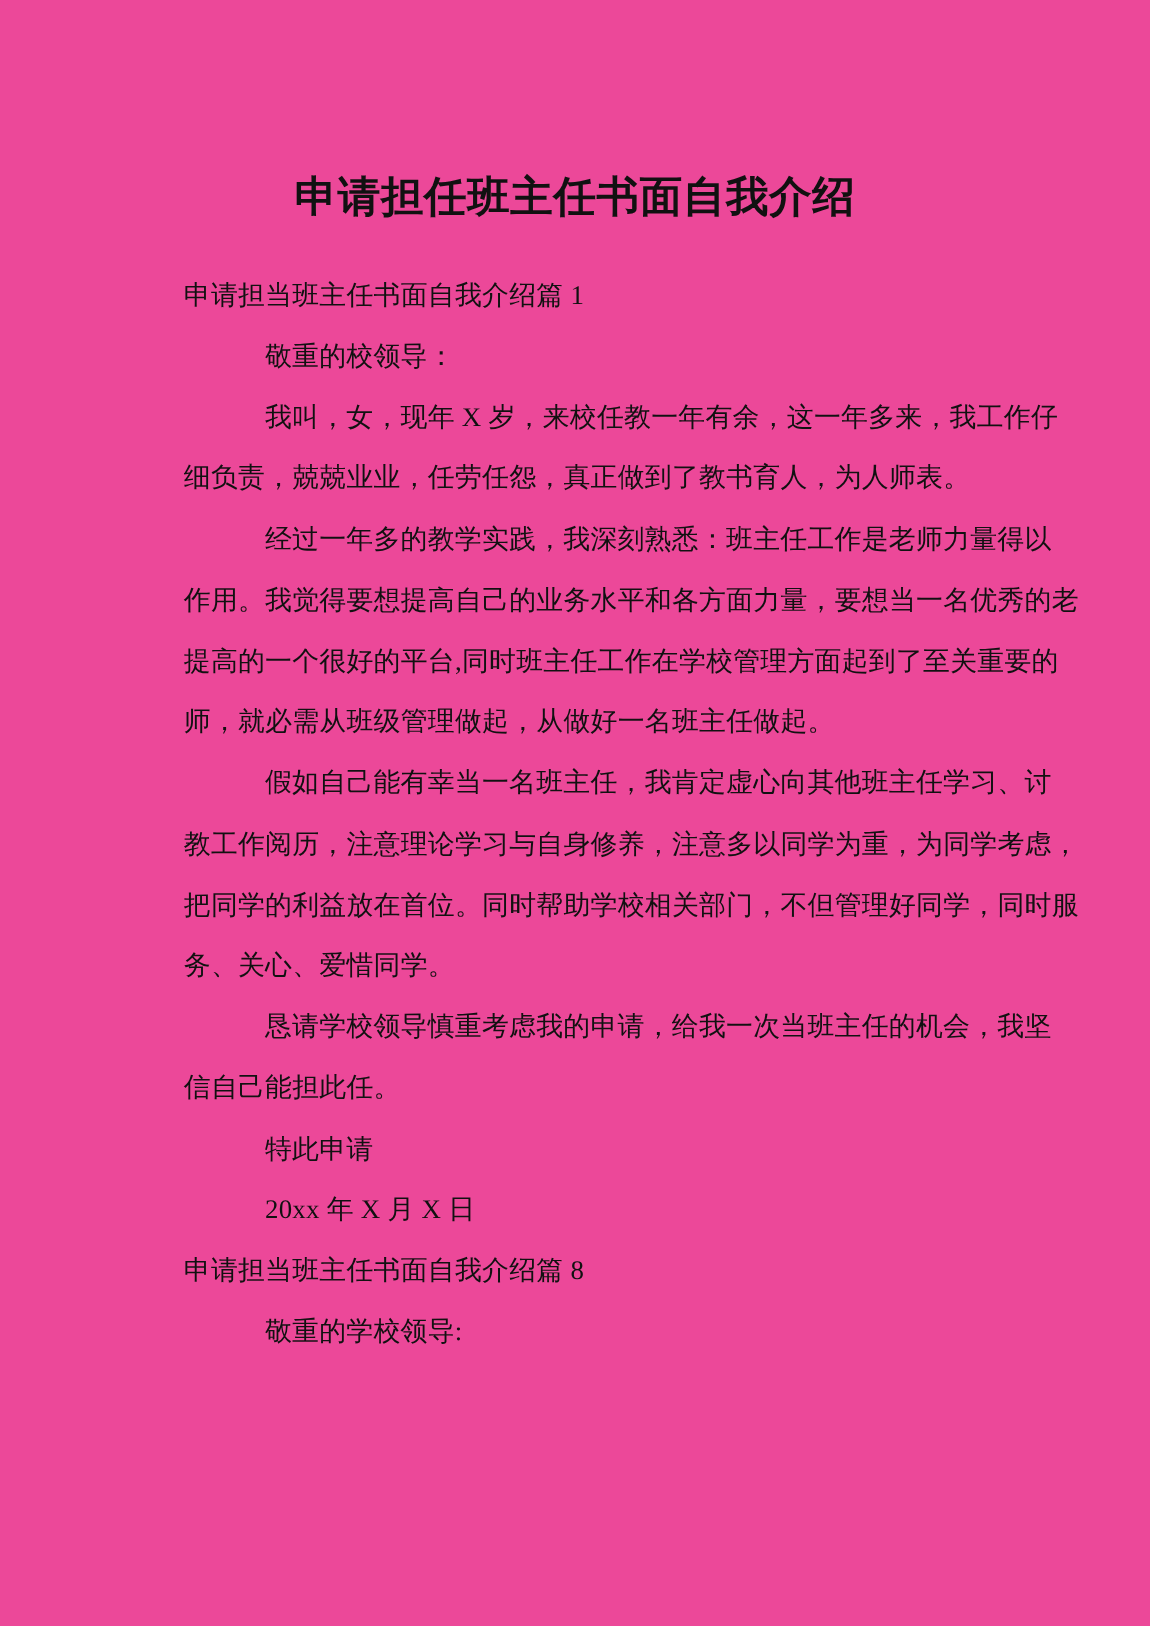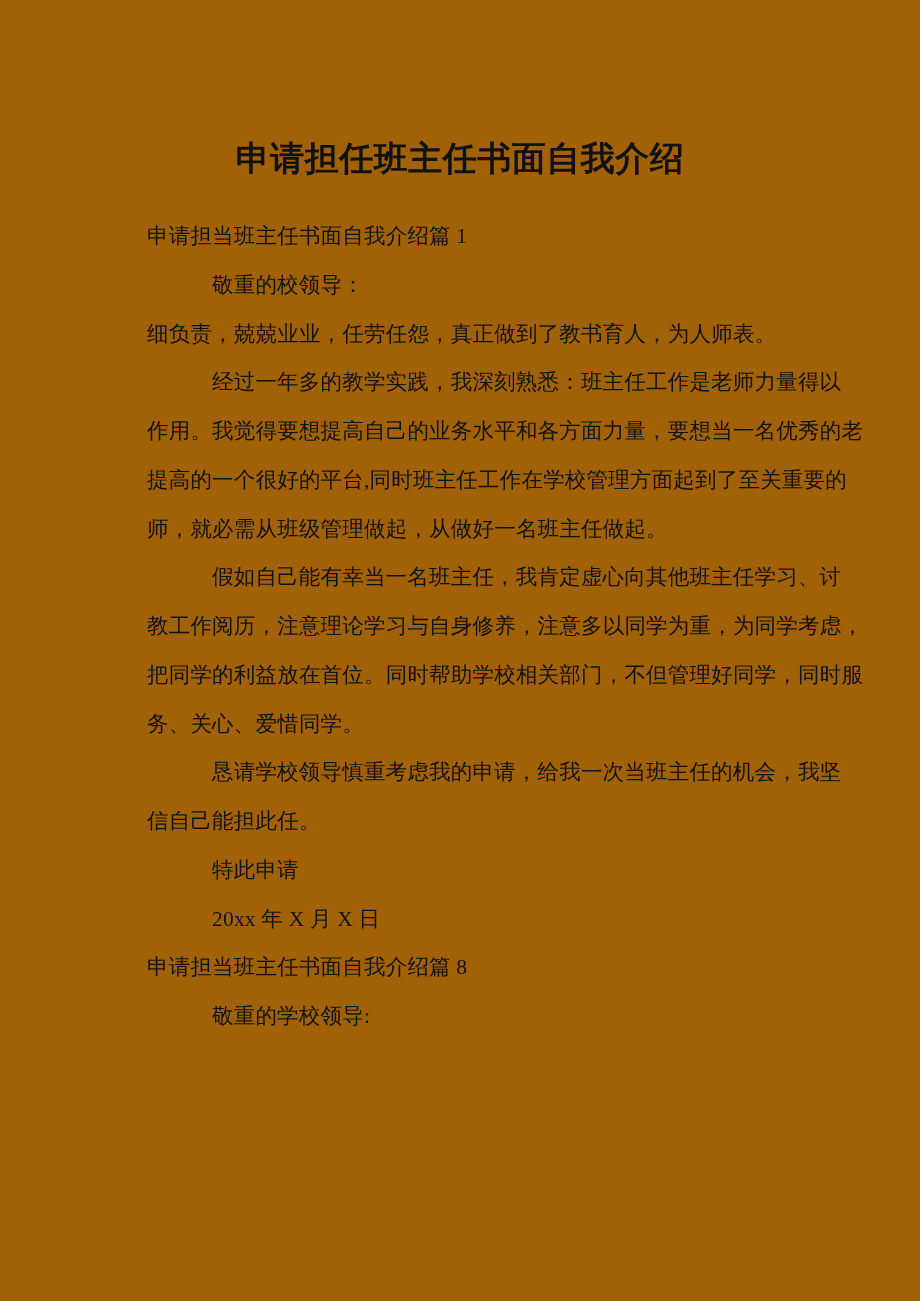--- a/index.html
+++ b/index.html
@@ -10,21 +10,21 @@
     width: 920px;
     height: 1301px;
     background: #ffffff;
     font-family: "Liberation Serif", "DejaVu Serif", serif;
     color: #111111;
   }
   .page {
     position: relative;
     width: 920px;
     height: 1301px;
-    background: #a16207;
+    background: #ec4899;
     overflow: hidden;
   }
   .doc-title {
     position: absolute;
     left: 0;
     right: 0;
     top: 137px;
     margin: 0;
     text-align: center;
     font-size: 34px;
@@ -54,20 +54,21 @@
   }
 </style>
 </head>
 <body>
 
 <div class="page">
   <h1 class="doc-title">申请担任班主任书面自我介绍</h1>
   <div class="lines">
       <div class="line section-heading">申请担当班主任书面自我介绍篇 1</div>
       <div class="line indent">敬重的校领导：</div>
+      <div class="line indent">我叫，女，现年 X 岁，来校任教一年有余，这一年多来，我工作仔</div>
       <div class="line">细负责，兢兢业业，任劳任怨，真正做到了教书育人，为人师表。</div>
       <div class="line indent">经过一年多的教学实践，我深刻熟悉：班主任工作是老师力量得以</div>
       <div class="line">作用。我觉得要想提高自己的业务水平和各方面力量，要想当一名优秀的老</div>
       <div class="line">提高的一个很好的平台,同时班主任工作在学校管理方面起到了至关重要的</div>
       <div class="line">师，就必需从班级管理做起，从做好一名班主任做起。</div>
       <div class="line indent">假如自己能有幸当一名班主任，我肯定虚心向其他班主任学习、讨</div>
       <div class="line">教工作阅历，注意理论学习与自身修养，注意多以同学为重，为同学考虑，</div>
       <div class="line">把同学的利益放在首位。同时帮助学校相关部门，不但管理好同学，同时服</div>
       <div class="line">务、关心、爱惜同学。</div>
       <div class="line indent">恳请学校领导慎重考虑我的申请，给我一次当班主任的机会，我坚</div>

